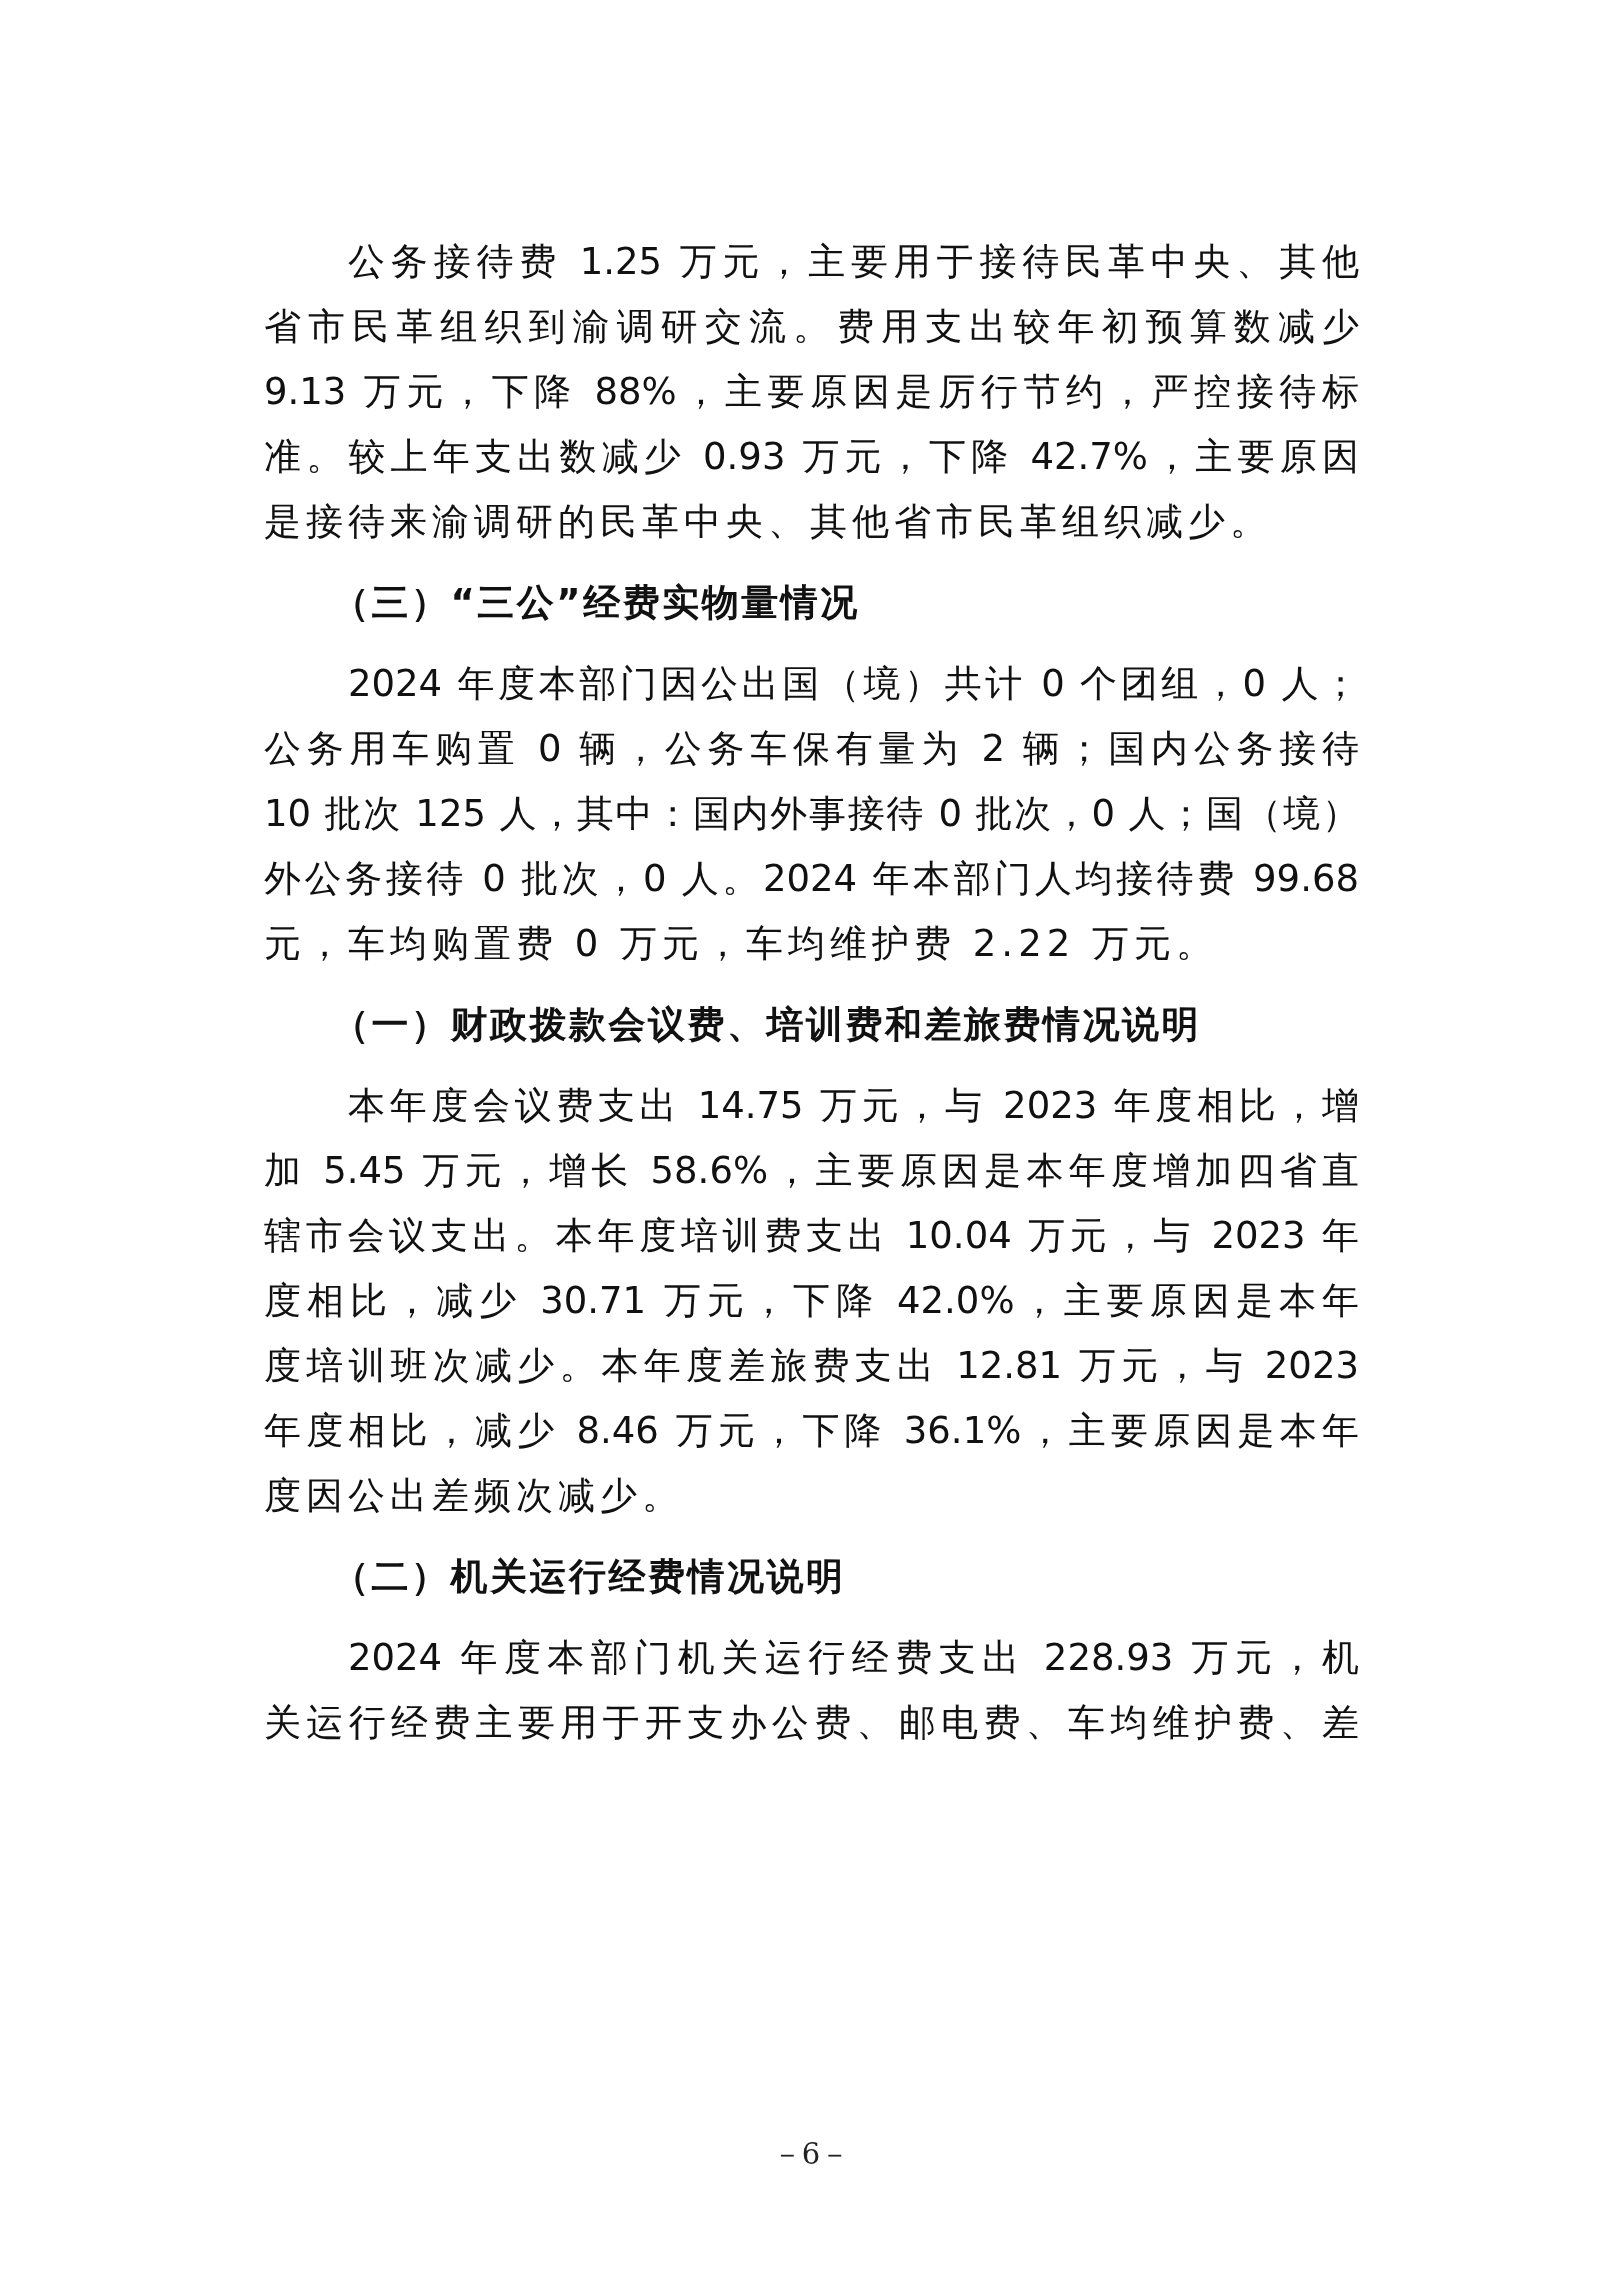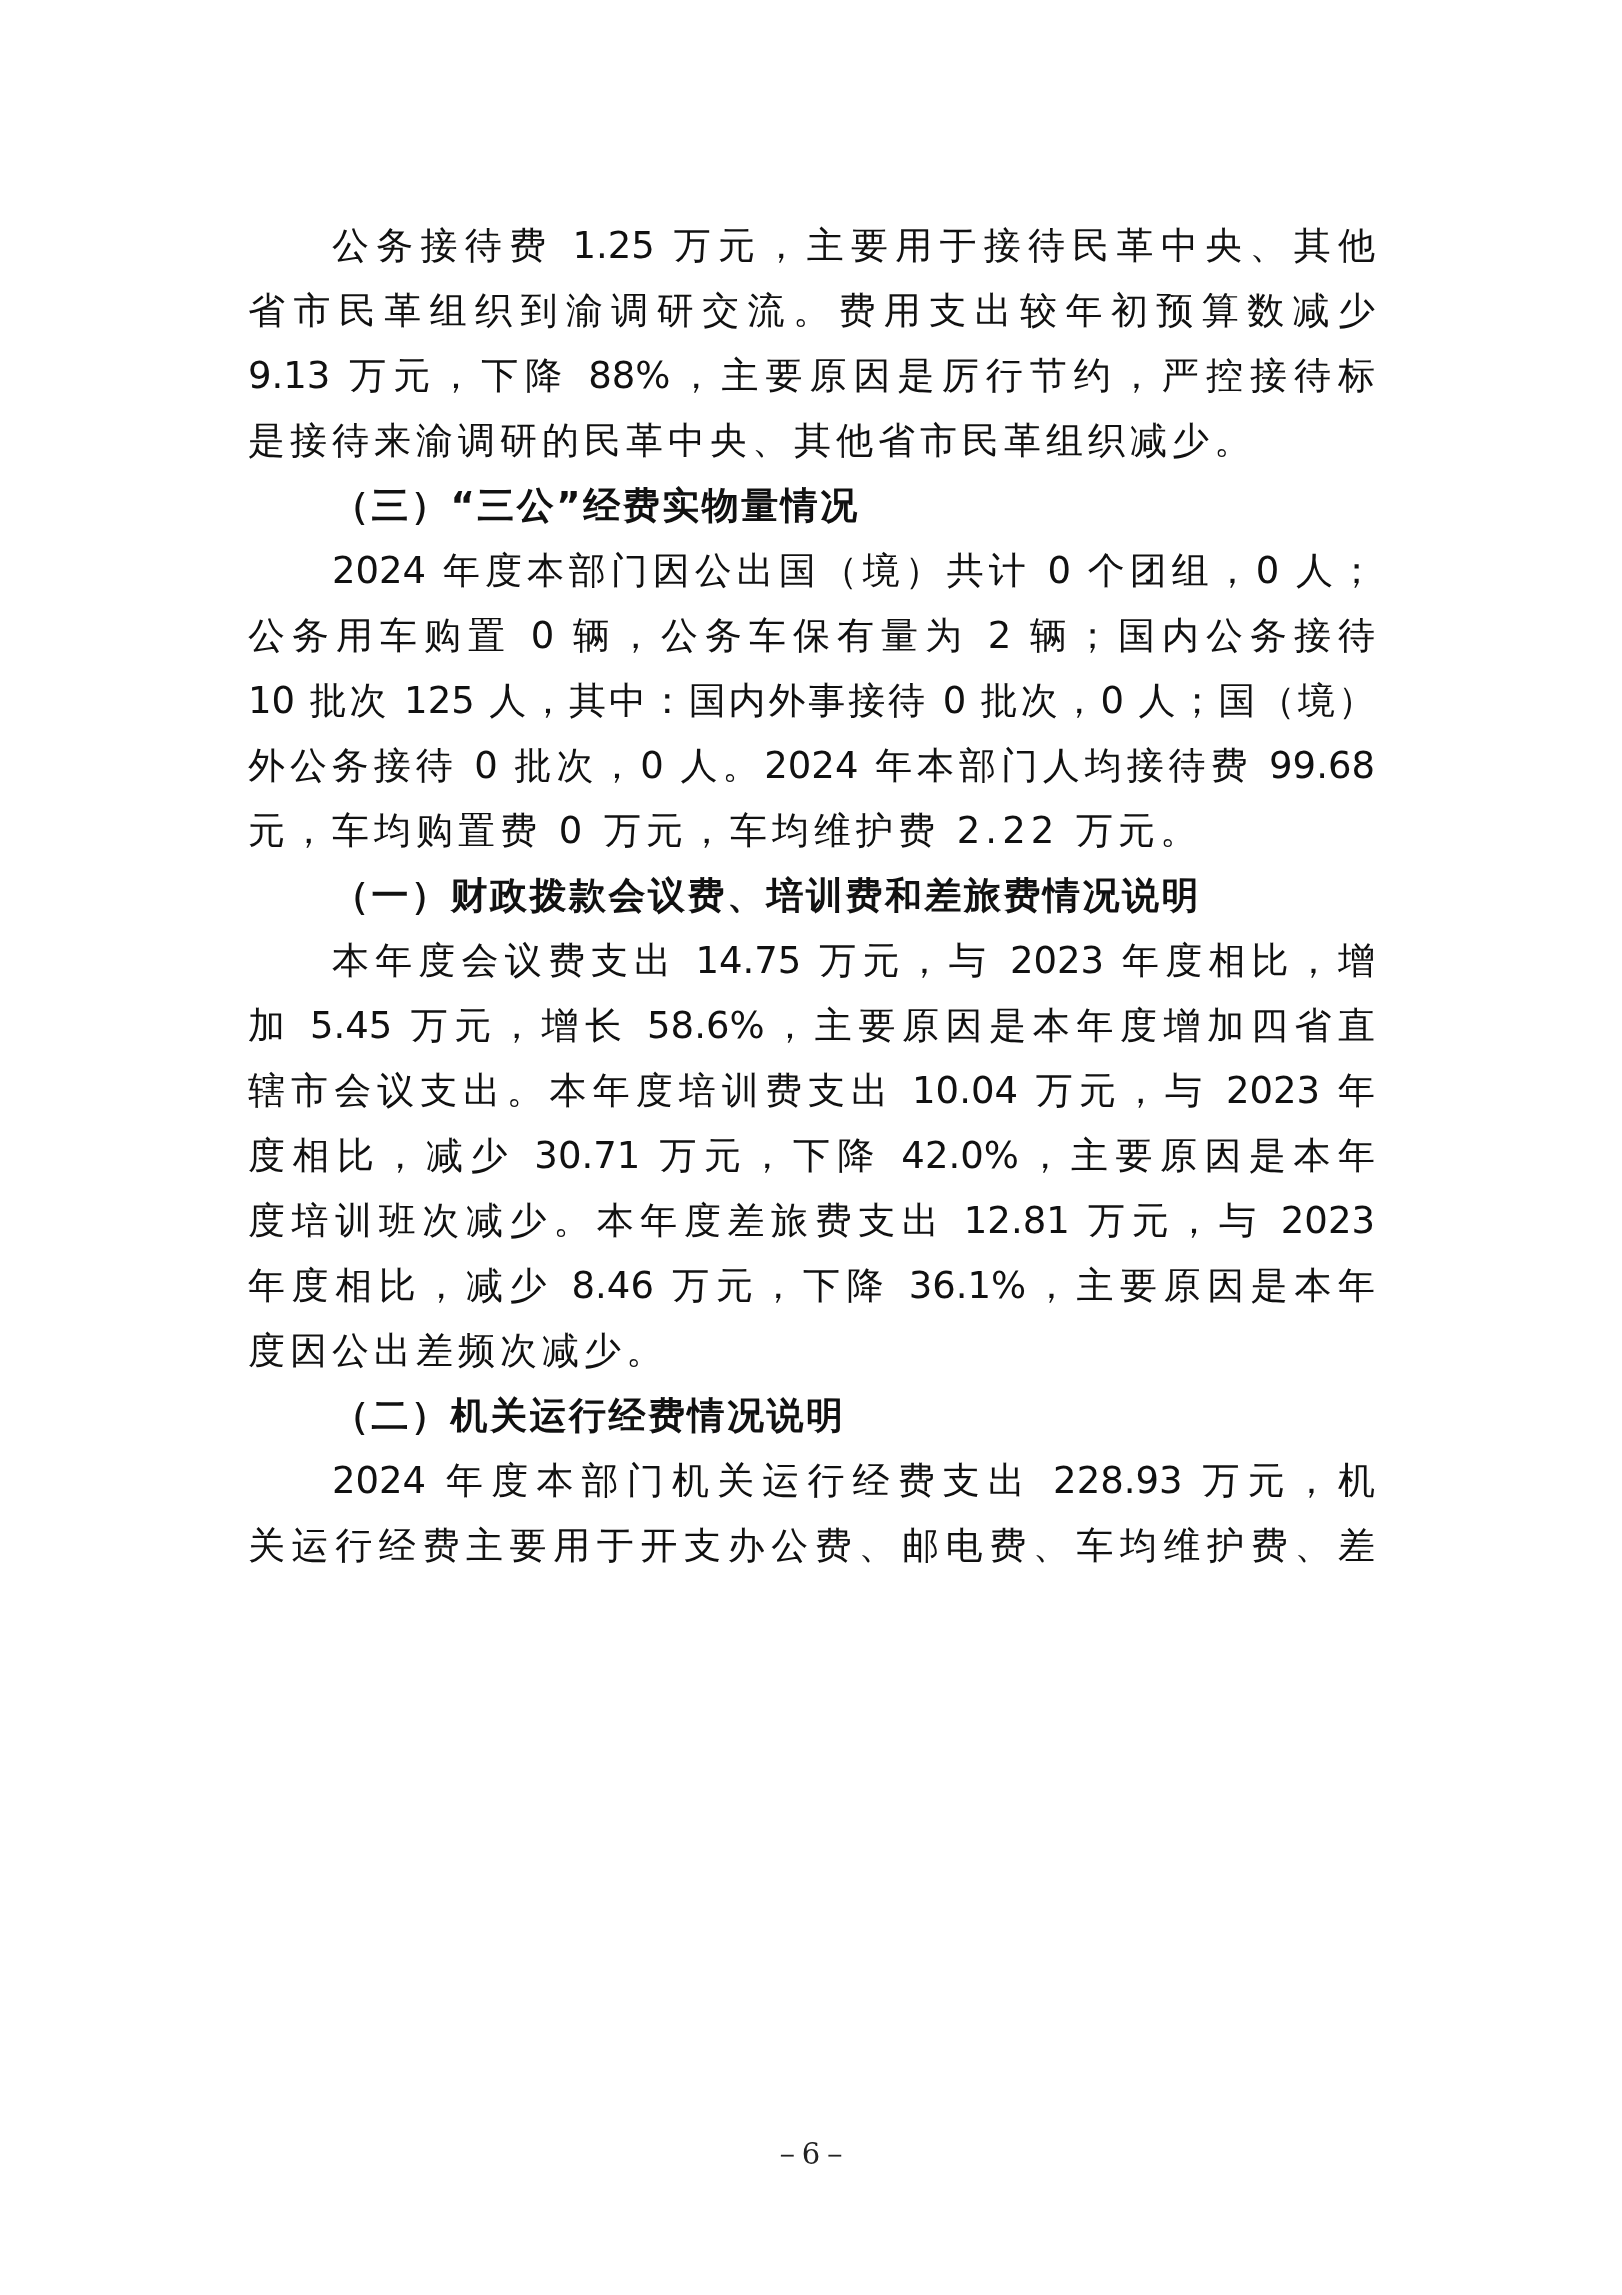--- a/index.html
+++ b/index.html
@@ -33,41 +33,42 @@
     .line.last {
       text-align-last: left;
       letter-spacing: 5px;
     }
     .indent { padding-left: 84px; }
     .heading {
       font-weight: bold;
       text-align-last: left;
       letter-spacing: 2.5px;
     }
-    .paragraph { margin: 0; }
+    .paragraph { margin: 16px; }
     .page-number {
       position: absolute;
       left: 0;
       width: 1622px;
       top: 2135px;
       text-align: center;
       font-family: "DejaVu Serif", "Liberation Serif", serif;
       font-size: 29px;
       color: #222;
     }
   </style>
 </head>
 <body>
 
 <div class="page">
 
   <div class="paragraph">
     <div class="line indent">公务接待费 1.25 万元，主要用于接待民革中央、其他</div>
     <div class="line">省市民革组织到渝调研交流。费用支出较年初预算数减少</div>
     <div class="line">9.13 万元，下降 88%，主要原因是厉行节约，严控接待标</div>
+    <div class="line">准。较上年支出数减少 0.93 万元，下降 42.7%，主要原因</div>
     <div class="line last">是接待来渝调研的民革中央、其他省市民革组织减少。</div>
   </div>
 
   <div class="line indent heading">（三）“三公”经费实物量情况</div>
 
   <div class="paragraph">
     <div class="line indent">2024 年度本部门因公出国（境）共计 0 个团组，0 人；</div>
     <div class="line">公务用车购置 0 辆，公务车保有量为 2 辆；国内公务接待</div>
     <div class="line">10 批次 125 人，其中：国内外事接待 0 批次，0 人；国（境）</div>
     <div class="line">外公务接待 0 批次，0 人。2024 年本部门人均接待费 99.68</div>

